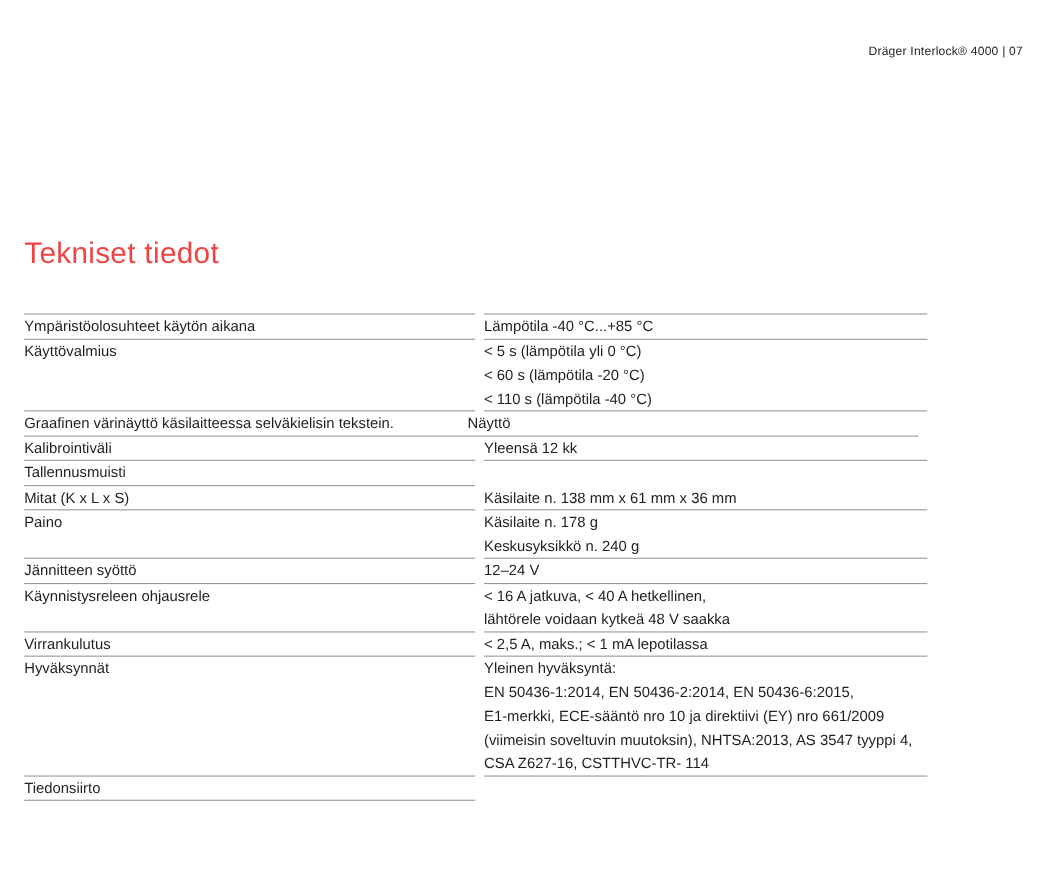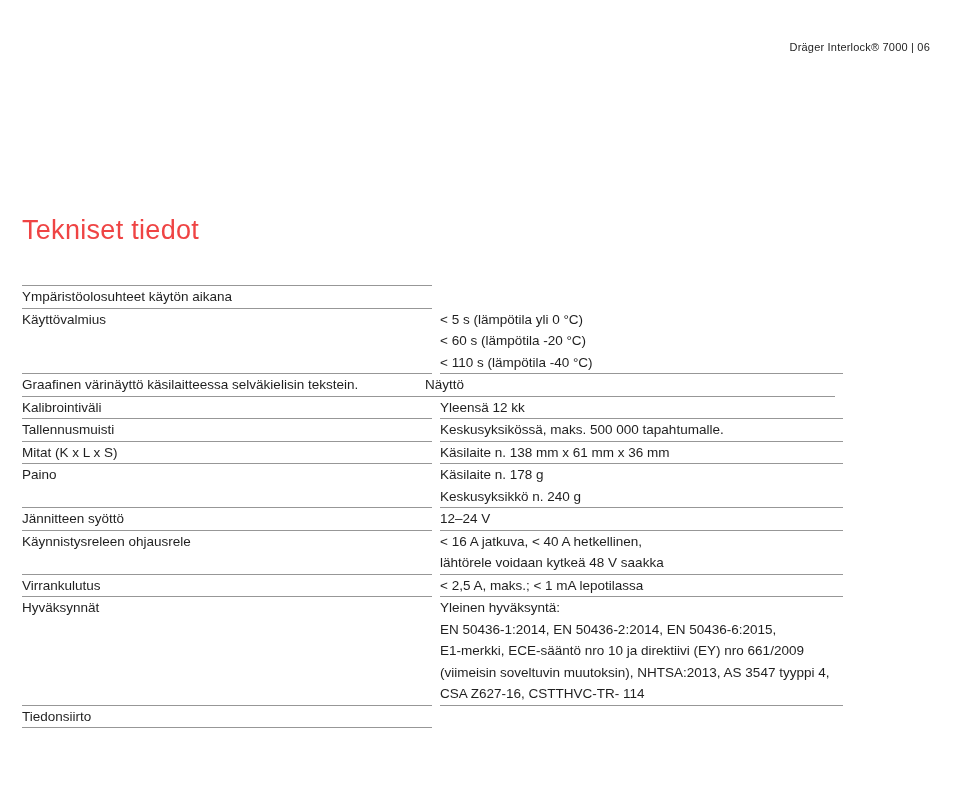--- a/index.html
+++ b/index.html
@@ -54,27 +54,30 @@
     margin-right: 8px;
     flex: none;
   }
   .cell.value { flex: 1; }
   .value-line { display: block; }
 </style>
 </head>
 <body>
 
 <div class="page">
-  <div class="header-right">Dräger Interlock® 7000 | 06</div>
+  <div class="header-right">Dräger Interlock® 4000 | 07</div>
 
   <h1 class="title">Tekniset tiedot</h1>
 
   <div class="spec-table">
       <div class="row">
         <div class="cell label">Ympäristöolosuhteet käytön aikana</div>
+        <div class="cell value">
+          <span class="value-line">Lämpötila -40 °C...+85 °C</span>
+        </div>
       </div>
       <div class="row">
         <div class="cell label">Käyttövalmius</div>
         <div class="cell value">
           <span class="value-line">&lt; 5 s (lämpötila yli 0 °C)</span>
           <span class="value-line">&lt; 60 s (lämpötila -20 °C)</span>
           <span class="value-line">&lt; 110 s (lämpötila -40 °C)</span>
         </div>
       </div>
       <div class="row">
@@ -84,23 +87,20 @@
         <div class="cell label">Näyttö</div>
       </div>
       <div class="row">
         <div class="cell label">Kalibrointiväli</div>
         <div class="cell value">
           <span class="value-line">Yleensä 12 kk</span>
         </div>
       </div>
       <div class="row">
         <div class="cell label">Tallennusmuisti</div>
-        <div class="cell value">
-          <span class="value-line">Keskusyksikössä, maks. 500 000 tapahtumalle.</span>
-        </div>
       </div>
       <div class="row">
         <div class="cell label">Mitat (K x L x S)</div>
         <div class="cell value">
           <span class="value-line">Käsilaite n. 138 mm x 61 mm x 36 mm</span>
         </div>
       </div>
       <div class="row">
         <div class="cell label">Paino</div>
         <div class="cell value">

